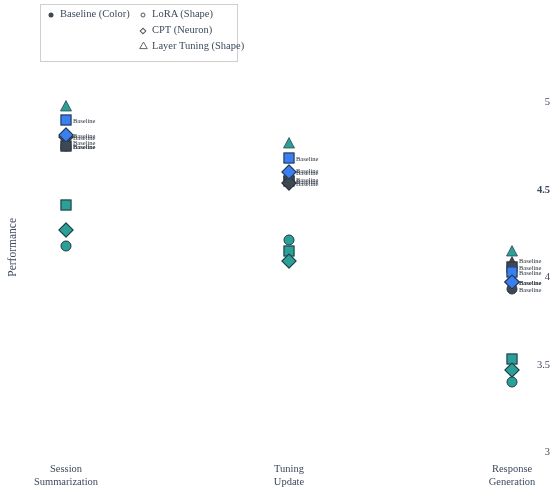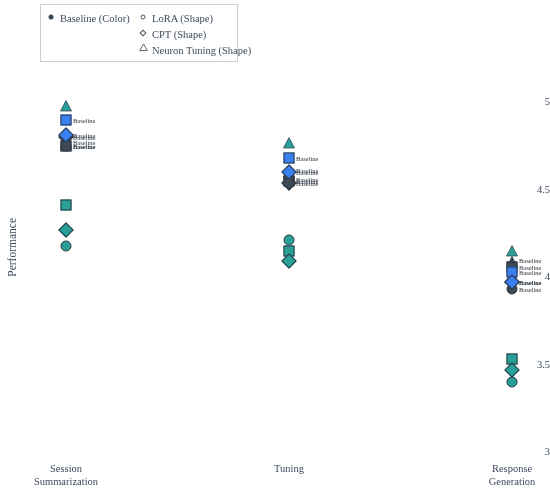--- a/index.html
+++ b/index.html
@@ -23,21 +23,21 @@
     box-sizing:border-box;
   }
   .legend-col{
     position:absolute;
     top:3px;
   }
   .legend-col.left{left:3px;}
   .legend-col.right{left:95px;}
   .legend-row{
     display:flex;
-    align-items:flex-end;
+    align-items:flex-start;
     height:16px;
     white-space:nowrap;
   }
   .legend-mark{
     width:14px;height:14px;
     position:relative;
     flex:0 0 14px;
     margin-right:2px;
   }
   .legend-label{
@@ -153,51 +153,52 @@
       <div class="legend-row">
         <span class="legend-mark">
             <i class="g-circ-o"></i>
           </span>
         <span class="legend-label">LoRA (Shape)</span>
       </div>
       <div class="legend-row">
         <span class="legend-mark">
             <i class="g-di-o"></i>
           </span>
-        <span class="legend-label">CPT (Shape)</span>
+        <span class="legend-label">CPT (Neuron)</span>
       </div>
       <div class="legend-row">
         <span class="legend-mark">
           <span class="g-tri-o">
               <svg width="9" height="9" viewBox="0 0 9 9">
                 <polygon points="4.5,1 8.3,7.6 0.7,7.6" fill="#ffffff" stroke="#555" stroke-width="0.9"></polygon>
               </svg>
             </span>
         </span>
-        <span class="legend-label">Neuron Tuning (Shape)</span>
+        <span class="legend-label">Layer Tuning (Shape)</span>
       </div>
     </div>
   </div>
 
   <div class="ylabel">Performance</div>
   <div id="yticks">
       <div class="ytick" style="top: 447px;">3</div>
       <div class="ytick" style="top: 359.5px;">3.5</div>
       <div class="ytick" style="top: 272px;">4</div>
-      <div class="ytick" style="top: 184.5px;">4.5</div>
+      <div class="ytick" style="top: 184.5px; font-weight: bold;">4.5</div>
       <div class="ytick" style="top: 97px;">5</div>
     </div>
 
   <div id="xticks">
       <div class="xtick" style="left: -19px; top: 462px;">
         <span>Session</span>
         <span>Summarization</span>
       </div>
       <div class="xtick" style="left: 204px; top: 462px;">
         <span>Tuning</span>
+        <span>Update</span>
       </div>
       <div class="xtick" style="left: 427px; top: 462px;">
         <span>Response</span>
         <span>Generation</span>
       </div>
     </div>
 
   <div id="markers">
       <div class="mk triangle" title="Continual Session Summarization 4.99" style="left: 66px; top: 103.75px; width: 12px; height: 12px;"><svg width="12" height="12" viewBox="0 0 12 12">
           <polygon points="6,0.6 11.5,11 0.5,11" fill="#2aa198" stroke="#2b3440" stroke-width="0.7"></polygon>

